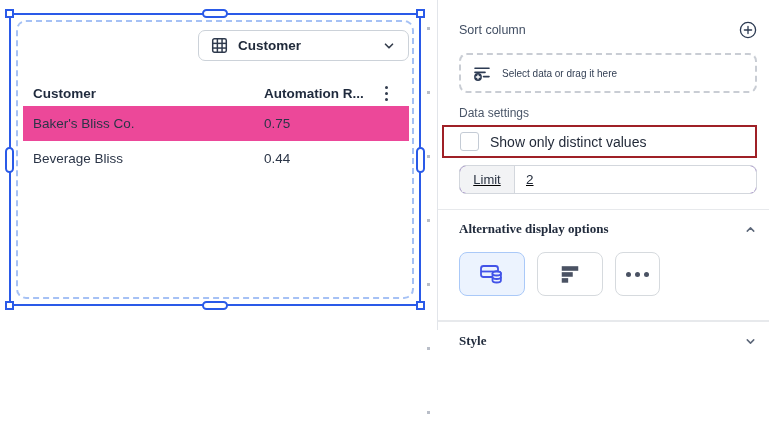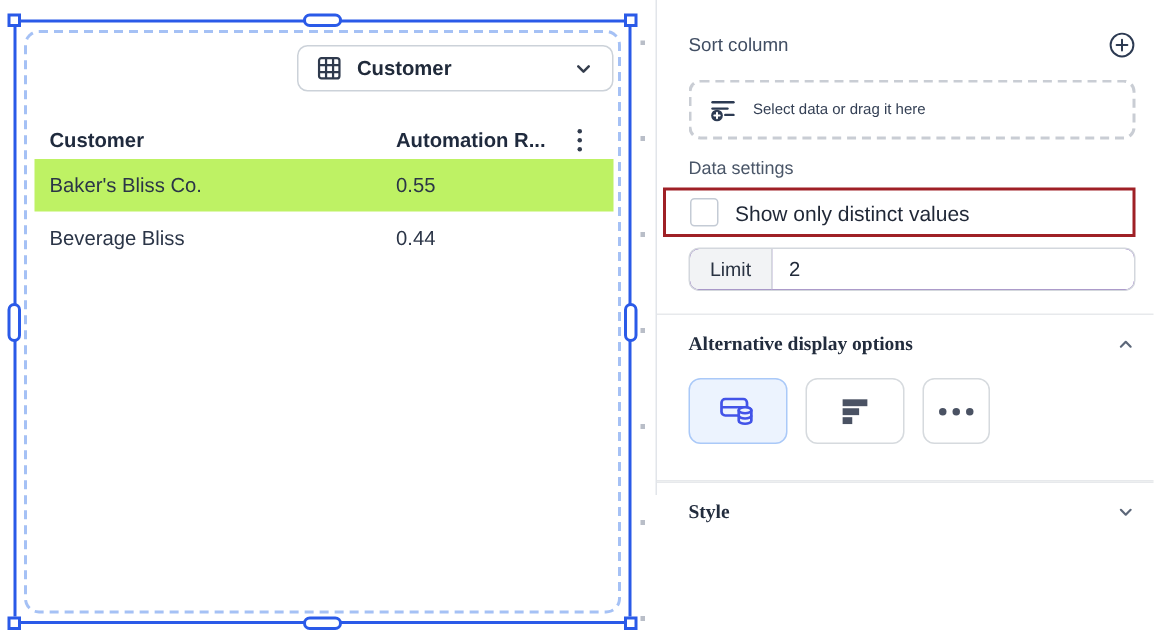--- a/index.html
+++ b/index.html
@@ -4,21 +4,21 @@
 <style>
   * { margin:0; padding:0; box-sizing:border-box; }
   html,body { width:769px; height:423px; background:#ffffff; overflow:hidden;
               font-family:"Liberation Sans", sans-serif; }
 
   
   .canvas { position:absolute; left:0; top:0; width:437px; height:423px; background:#fff; }
   .dot-strip { position:absolute; left:427px; top:27px; width:3px; height:390px;
                background:repeating-linear-gradient(to bottom,#b9bec8 0 3px,transparent 3px 64px); }
 
-  .sel-rect { position:absolute; left:9px; top:13px; width:412px; height:403px;
+  .sel-rect { position:absolute; left:9px; top:13px; width:412px; height:293px;
               border:2px solid #2a5ae8; background:transparent; }
   .handle { position:absolute; background:#fff; border:2px solid #2a5ae8; }
   .h-corner { width:9px; height:9px; }
   .h-tl { left:-6px; top:-6px; } .h-tr { right:-6px; top:-6px; }
   .h-bl { left:-6px; bottom:-6px; } .h-br { right:-6px; bottom:-6px; }
   .h-pill-h { width:26px; height:9px; border-radius:5px; left:50%; margin-left:-13px; background:#fff; }
   .h-top { top:-6px; } .h-bottom { bottom:-6px; }
   .h-pill-v { width:9px; height:26px; border-radius:5px; top:50%; margin-top:-13px; background:#fff; }
   .h-left { left:-6px; } .h-right { right:-6px; }
 
@@ -28,21 +28,21 @@
   .col-select { position:absolute; left:180px; top:8px; width:211px; height:31px;
                 border:1px solid #ccd2d9; border-radius:7px; background:#fff;
                 display:flex; align-items:center; padding:0 12px; gap:10px; cursor:pointer; }
   .col-select .lbl { font-size:13.5px; font-weight:700; color:#202a3a; flex:1; }
 
   .w-table { position:absolute; left:5px; right:3px; top:58px; }
   .t-row { display:grid; grid-template-columns:1fr 100px 45px; align-items:center; }
   .t-head { height:26px; }
   .t-head .c-name, .t-head .c-val { font-weight:700; font-size:13.5px; color:#1f2a3d; }
   .t-data { height:35px; font-size:13.5px; color:#2b3547; }
-  .t-data.alt { background:#bef264; }
+  .t-data.alt { background:#ec4899; }
   .c-name { padding-left:10px; }
   .c-val { }
   .kebab { display:flex; flex-direction:column; gap:3px; align-items:center; justify-content:center; cursor:pointer; }
   .kebab i { width:3px; height:3px; border-radius:50%; background:#323c4e; }
 
   
   .panel { position:absolute; left:437px; top:0; width:332px; height:330px;
            background:#fff; border-left:1px solid #e2e5ea; padding:0 12px 0 21px; }
   .row-between { display:flex; align-items:center; justify-content:space-between; }
   .sort-row { margin-top:21px; }
@@ -55,21 +55,21 @@
 
   .data-settings { margin-top:10px; }
 
   .red-box { margin:4px 0 0 -17px; padding:5px 8px 5px 16px; border:2px solid #9f2026;
              display:flex; align-items:center; gap:11px; }
   .red-box input[type=checkbox] { appearance:none; width:19px; height:19px;
         border:1.5px solid #c4cbd5; border-radius:3px; background:#fff; cursor:pointer; }
   .red-box label { font-size:14px; color:#1f2736; cursor:pointer; }
 
   .limit-field { margin-top:7px; height:29px; border:1px solid #d3d7dd; border-radius:7px;
-                 display:flex; overflow:hidden; background:#4c1d95; }
+                 display:flex; overflow:hidden; background:#4c1d95;text-decoration:underline; }
   .limit-tag { width:55px; background:#f2f3f5; border-right:1px solid #d3d7dd;
                display:flex; align-items:center; justify-content:center;
                font-size:13px; color:#2a3342; }
   .limit-field input { flex:1; border:none; outline:none; padding:0 11px;
                        font-size:13.5px; color:#222b3a; font-family:inherit; }
 
   .divider { height:1px; background:#e7e9ec; margin:0 -12px 0 -21px; }
   .d1 { margin-top:15px; }
   .sec-head { padding:11px 0; cursor:pointer; }
   .sec-head .p-label { font-weight:700; font-size:13px; color:#222c3d;font-family:Liberation Serif, serif; }
@@ -116,21 +116,21 @@
           <div class="c-name">Customer</div>
           <div class="c-val">Automation R...</div>
           <div class="kebab">
               <i></i>
               <i></i>
               <i></i>
             </div>
         </div>
         <div class="t-row t-data alt">
           <div class="c-name">Baker's Bliss Co.</div>
-          <div class="c-val">0.55</div>
+          <div class="c-val">0.75</div>
           <div></div>
         </div>
         <div class="t-row t-data">
           <div class="c-name">Beverage Bliss</div>
           <div class="c-val">0.44</div>
           <div></div>
         </div>
       </div>
     </div>
 

